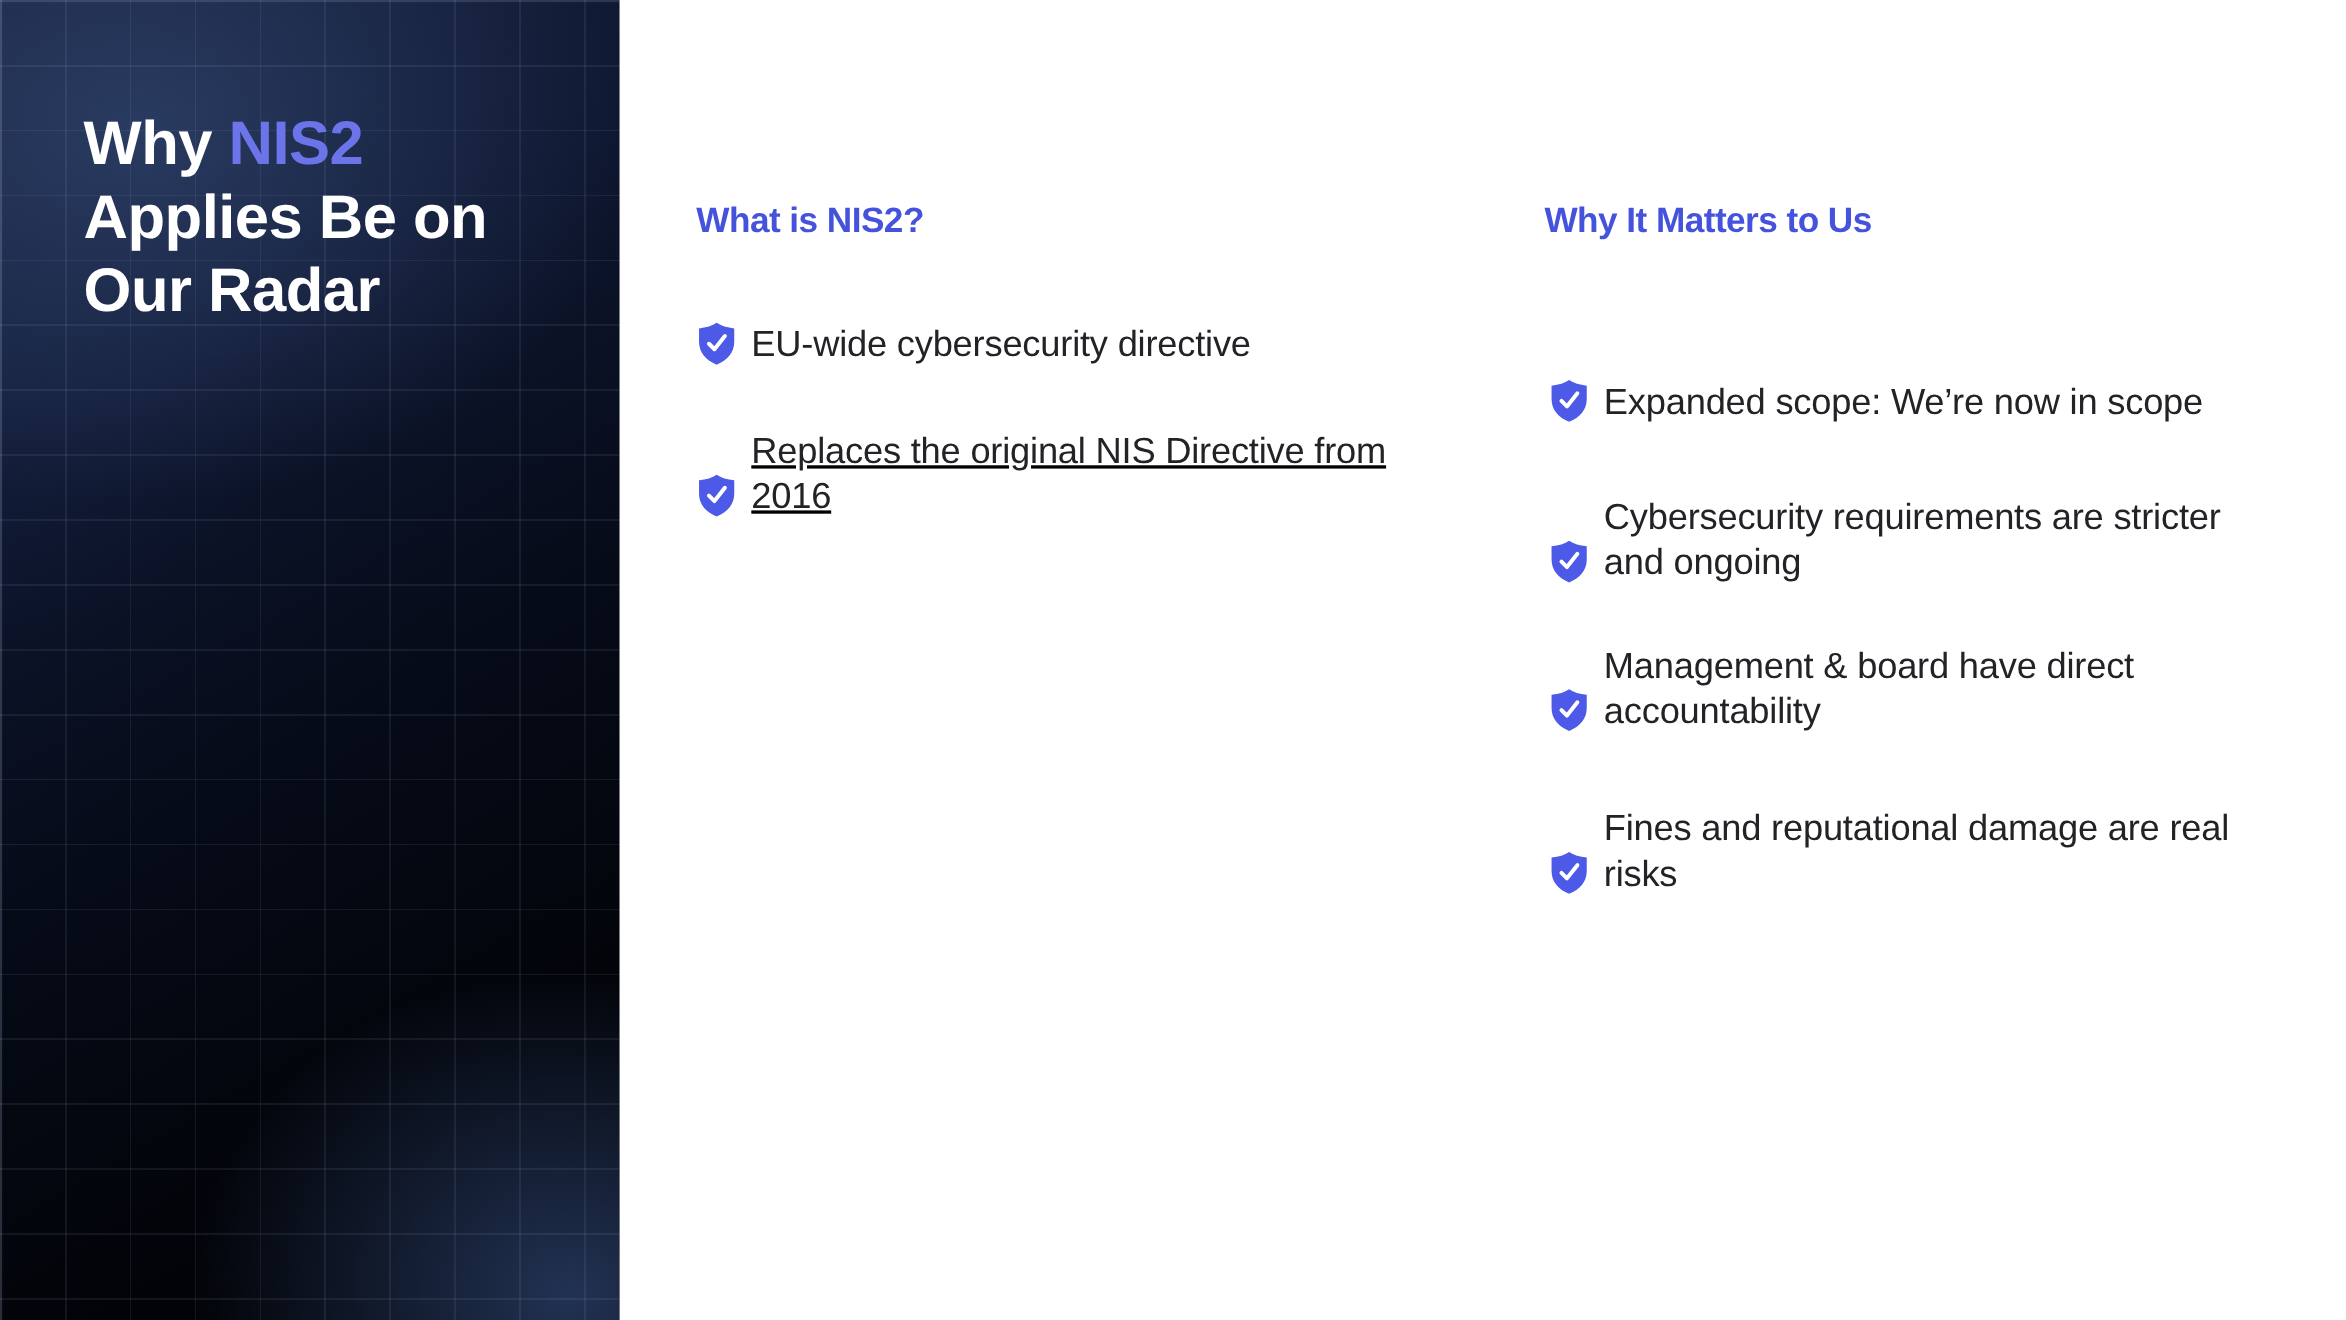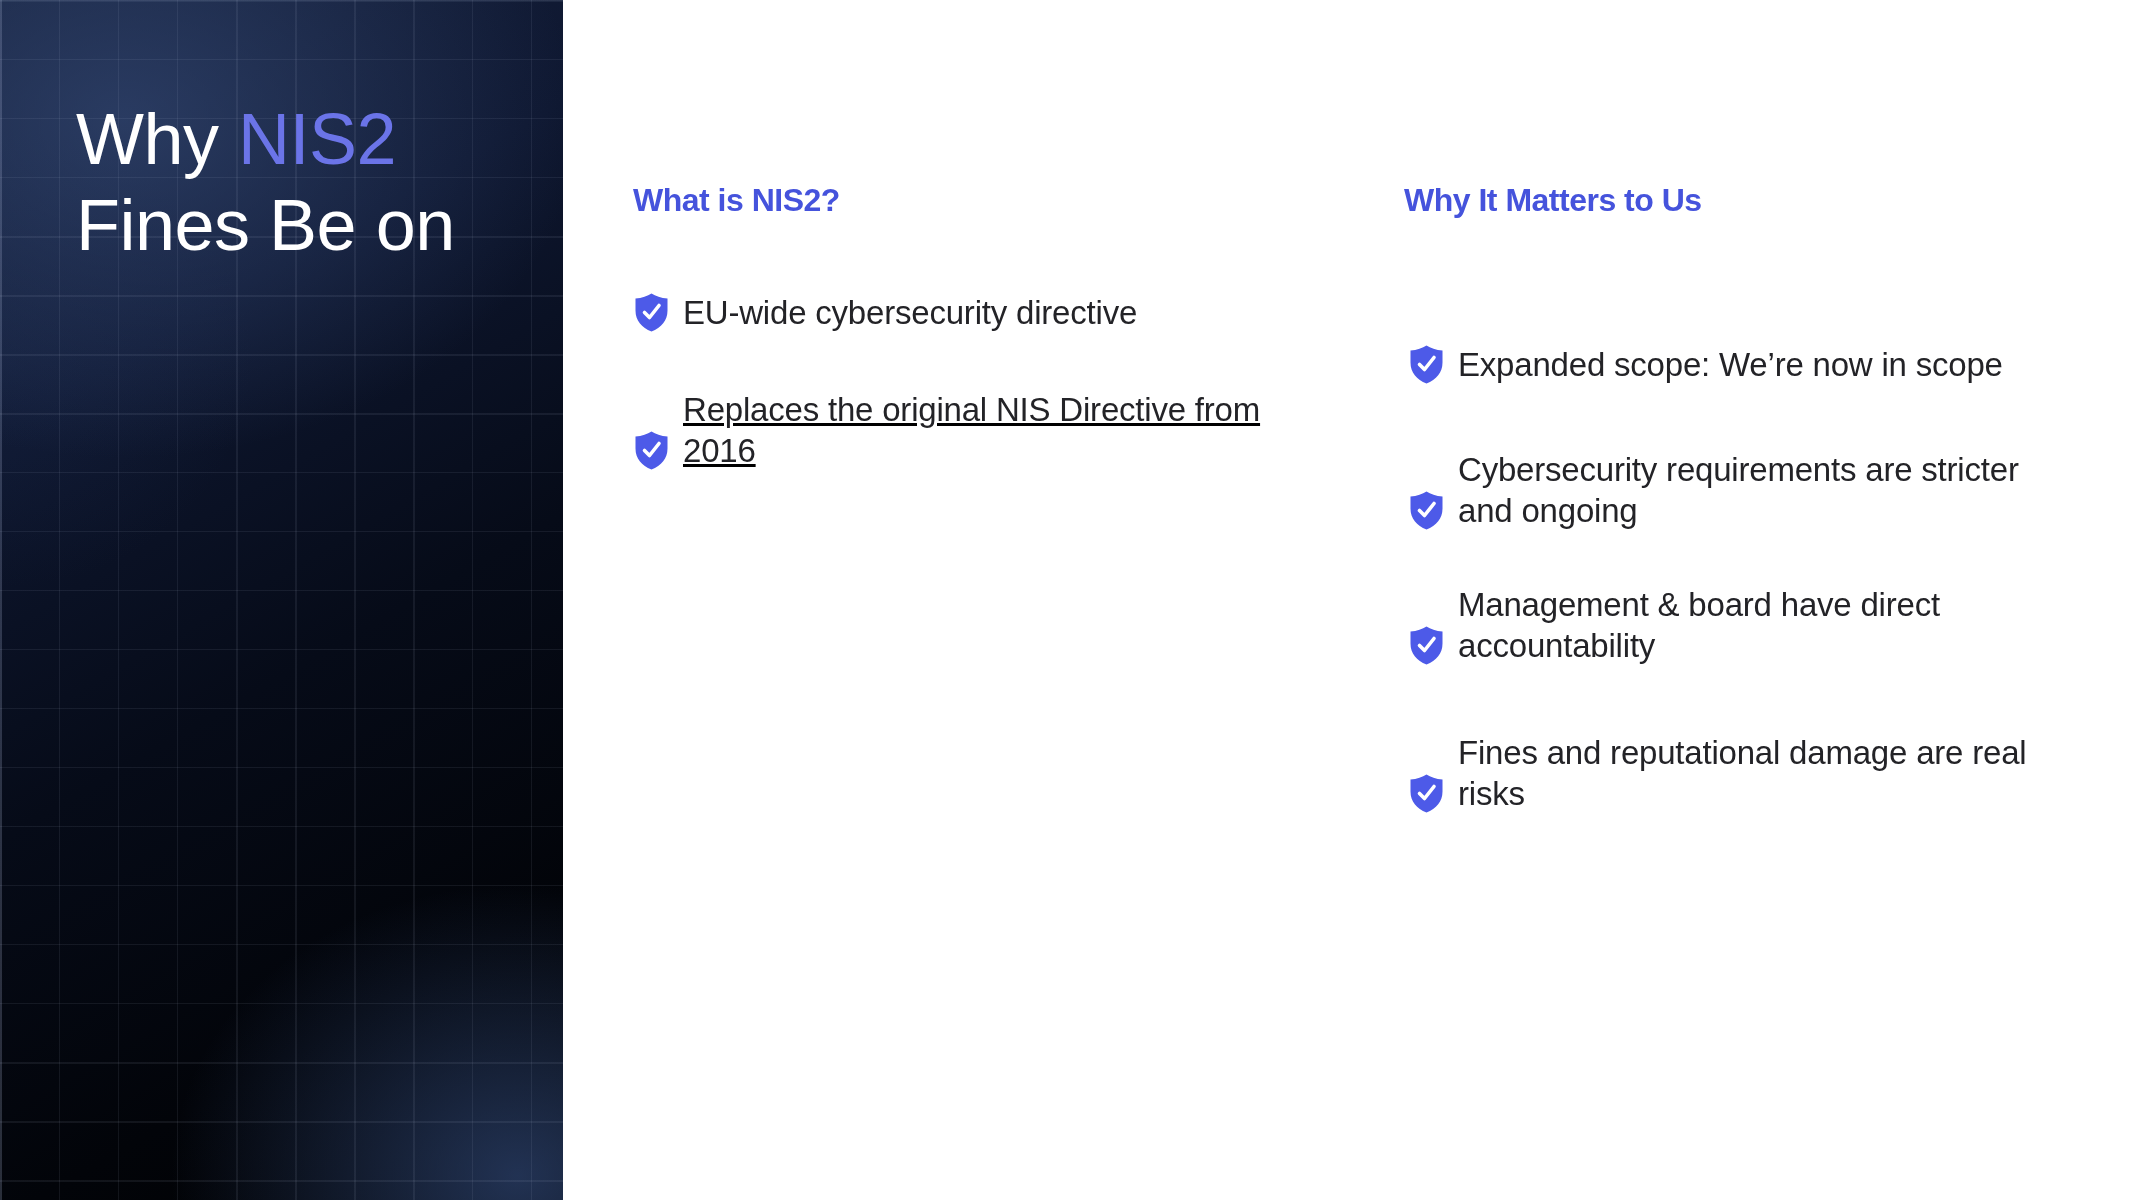--- a/index.html
+++ b/index.html
@@ -25,21 +25,21 @@
   }
   .sidebar::after{
     content:"";position:absolute;inset:0;
     background-image:
       repeating-linear-gradient(to right, rgba(190,200,225,0.085) 0px, rgba(190,200,225,0.085) 1.5px, transparent 1.5px, transparent 59px),
       repeating-linear-gradient(to bottom, rgba(190,200,225,0.085) 0px, rgba(190,200,225,0.085) 1.5px, transparent 1.5px, transparent 59px);
     pointer-events:none;
   }
   .title{
     position:absolute;left:76px;top:96px;margin:0;z-index:2;
-    font-size:72px;line-height:1.2;font-weight:400;letter-spacing:-0.5px;
+    font-size:56px;line-height:1.2;font-weight:700;letter-spacing:-0.5px;
     color:#ffffff;width:440px;
   }
   .tline{display:block;}
   .accent{color:#6b74e8;}
 
   
   .col-heading{
     position:absolute;margin:0;
     font-size:32px;line-height:1.15;font-weight:700;letter-spacing:-0.5px;
     color:#4553dc;white-space:nowrap;
@@ -71,21 +71,22 @@
 <body>
 
 <div class="slide">
 
   <aside class="sidebar">
     <h1 class="title">
       <span class="tline">
         <span>Why</span>
         <span class="accent">NIS2</span>
       </span>
-      <span class="tline">Fines Be on</span>
+      <span class="tline">Applies Be on</span>
+      <span class="tline">Our Radar</span>
     </h1>
   </aside>
 
   <h2 class="col-heading" id="col1-heading">What is NIS2?</h2>
   <h2 class="col-heading" id="col2-heading">Why It Matters to Us</h2>
 
   <div class="bullet" id="c1-i0">
     <span class="shield">
       <svg width="37" height="41" viewBox="0 0 37 41" aria-hidden="true">
         <path d="M18.5 1.5 C22.5 4.2 28 5.9 34.5 6.6 L34.5 18.5 C34.5 28.6 28.4 35.6 18.5 39.5 C8.6 35.6 2.5 28.6 2.5 18.5 L2.5 6.6 C9 5.9 14.5 4.2 18.5 1.5 Z" fill="#4d5ae8"></path>

